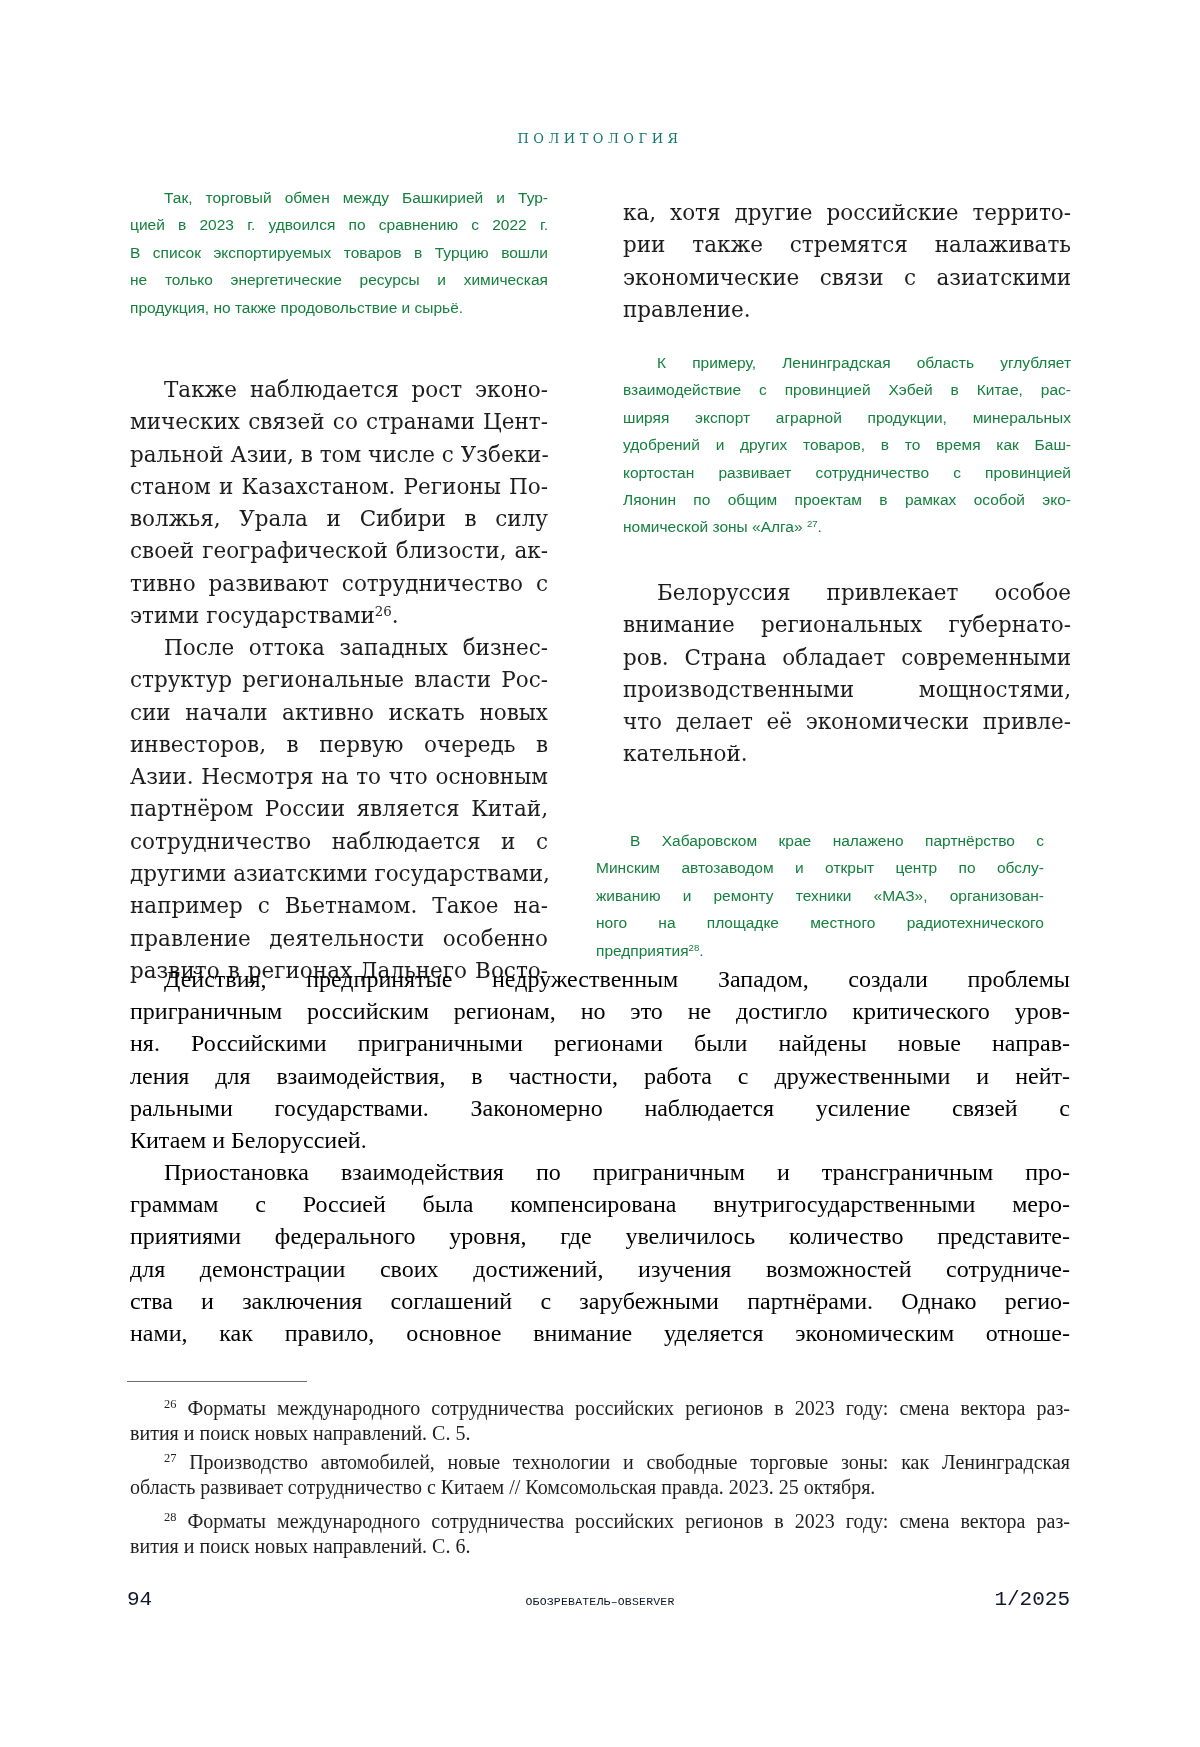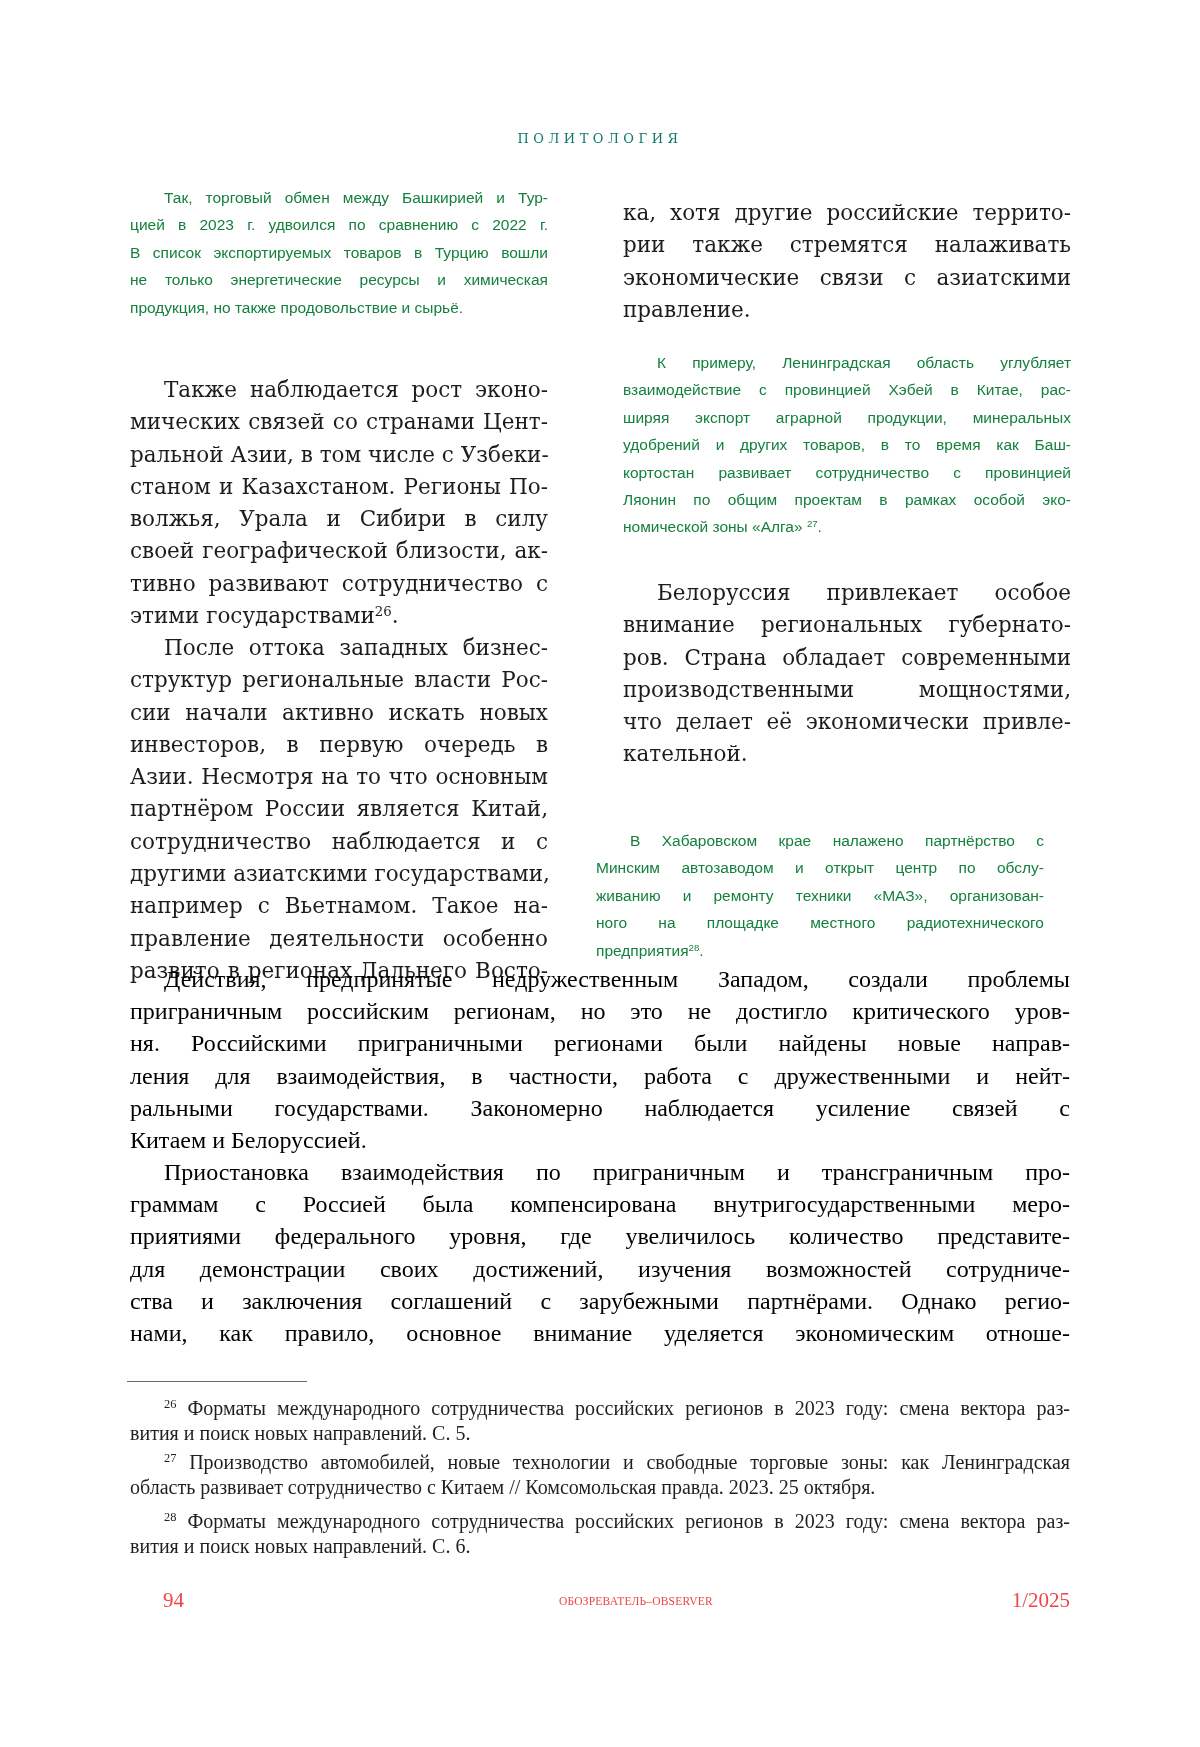--- a/index.html
+++ b/index.html
@@ -21,21 +21,21 @@
   .indent { padding-left: 34px; }
   .cond {
     font-family: "Liberation Serif", serif; font-size: 24px; line-height: 32.2px; color: #000000;
   }
   .fn {
     font-family: "Liberation Serif", serif; font-size: 20px; line-height: 25px; color: #1f1f1f;
   }
   .fn .line.indent { padding-left: 34px; }
   sup { font-size: 0.62em; vertical-align: 0.55em; line-height: 0; }
   .fn-rule { top: 1381px; left: 127px; width: 180px; height: 1px; background: #6b6b6b; }
-  .footer { top: 1588px; font-family: Liberation Serif, serif; color: #ef4444; margin-left: 36px; }
+  .footer { top: 1588px; font-family: Liberation Mono, monospace; color: #0f172a; }
 </style>
 </head>
 <body>
 
 <div class="abs running-head">ПОЛИТОЛОГИЯ</div>
 
 <div class="abs sans-block" style="top:184px; left:130px; width:418px;">
   <span class="line indent" style="padding-left:34px;">Так, торговый обмен между Башкирией и Тур-</span>
   <span class="line">цией в 2023 г. удвоился по сравнению с 2022 г.</span>
   <span class="line">В список экспортируемых товаров в Турцию вошли</span>

